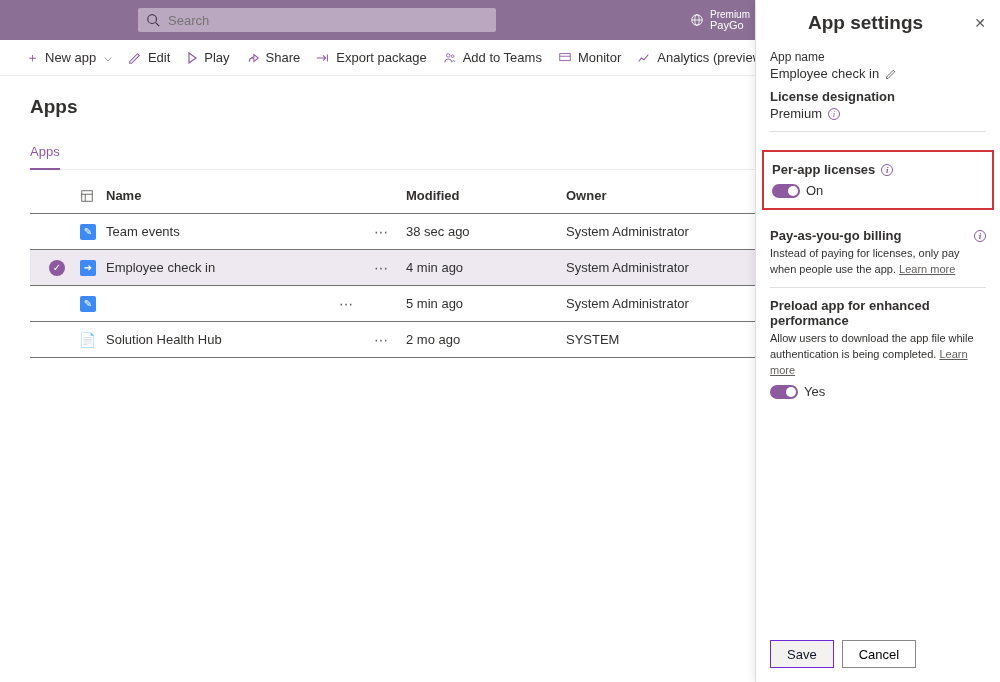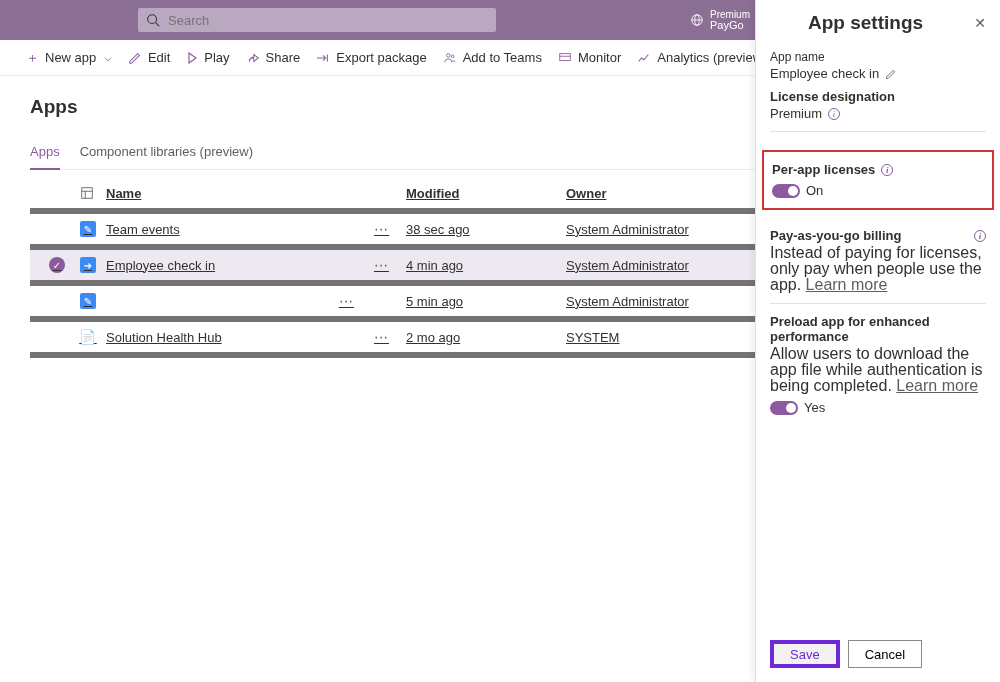--- a/index.html
+++ b/index.html
@@ -14,21 +14,21 @@
   .cmdbar .cmd { display: flex; align-items: center; gap: 6px; color: #323130; font-size: 13px; padding: 4px 6px; cursor: pointer; }
   .cmdbar .cmd .icon { color: #8d5aa0; }
   .cmdbar .chev { color: #605e5c; font-size: 10px; margin-left:2px;}
   .main { padding: 20px 30px; }
   .page-title { font-size: 19px; font-weight: 600; margin-bottom: 18px; }
   .tabs { display: flex; gap: 20px; border-bottom: 1px solid #edebe9; }
   .tab { padding: 8px 0 10px; font-size: 13px; color: #605e5c; cursor: pointer; position: relative; }
   .tab.active { color: #8d5aa0; }
   .tab.active::after { content:""; position:absolute; left:0; right:0; bottom:-1px; height:2px; background:#8d5aa0; }
   .table { margin-top: 8px; }
-  .thead, .trow { display: grid; grid-template-columns: 46px 26px 300px 160px 170px; align-items: center; height: 36px; border-bottom: 6px solid #737373; padding: 0 4px; text-decoration: underline;}
+  .thead, .trow { display: grid; grid-template-columns: 46px 26px 300px 160px 170px; align-items: center; height: 36px; border-bottom: 1px solid #737373; padding: 0 4px;}
   .thead { font-weight: 600; color:#323130; font-size:13px; }
   .thead .cell { display:flex; align-items:center; gap:4px; }
   .trow { font-size: 13px; }
   .trow.selected { background: #eee9f1; }
   .trow .sel-check { width:16px; height:16px; border-radius:50%; background:#8d5aa0; display:flex; align-items:center; justify-content:center; color:#fff; font-size:10px; }
   .appicon { width:16px; height:16px; border-radius:2px; display:flex; align-items:center; justify-content:center; color:#fff; font-size:10px; }
   .appicon.canvas { background:#3d8af7; }
   .appicon.arrow { background:#3d8af7; }
   .appicon.health { background:transparent; color:#c59c55; font-size:14px; }
   .more { color:#605e5c; font-size:14px; padding-right:20px; text-align:right; letter-spacing:1px;}
@@ -38,27 +38,27 @@
   .panel-header { padding: 12px 14px 10px; margin-left: 38px; }
   .panel-title { font-size:19px; font-weight:600; display:flex; align-items:center; justify-content:space-between; }
   .close-icon { font-size:14px; color:#605e5c; cursor:pointer; font-weight:normal;}
   .section { padding: 6px 14px; }
   .seclabel { font-size:13px; font-weight:600; margin-top:4px; display:flex; align-items:center; gap:6px;}
   .secval { font-size:13px; color:#323130; margin-top:2px; display:flex; align-items:center; gap:6px;}
   .divider { height:1px; background:#e1dfdd; margin: 10px 0; }
   .highlight-box { border:2px solid #d13438; padding:6px 8px 10px; margin: 2px 6px 8px; }
   .toggle { width:28px; height:14px; border-radius:8px; background:#8d5aa0; position:relative; display:inline-block; }
   .toggle::after { content:""; position:absolute; width:10px; height:10px; border-radius:50%; background:#fff; top:2px; right:2px; }
-  .desc { font-size:16px; color:#323130; line-height:16px; margin-top:2px;}
+  .desc { font-size:11px; color:#323130; line-height:16px; margin-top:2px;}
   a.link { color:#605e5c; text-decoration:underline; }
   .info-icon { width:12px; height:12px; border:1px solid #8d5aa0; border-radius:50%; display:inline-flex; align-items:center; justify-content:center; color:#8d5aa0; font-size:9px; font-style:italic; font-family:serif; }
   .setup { display:flex; align-items:center; gap:8px; margin-top:10px; font-size:13px; }
   .panel-footer { margin-top:auto; padding:10px 14px 14px; display:flex; gap:8px; }
   .btn { height:28px; padding:0 16px; border:1px solid #8a8886; background:#fff; font-size:13px; cursor:pointer; }
-  .btn:disabled { background:#f3f2f1; border:4px solid #6d28d9; color:#6d28d9; cursor:default; }
+  .btn:disabled { background:#f3f2f1; border:1px solid #6d28d9; color:#0f172a; cursor:default; }
   svg { display:block; }
 </style>
 </head>
 <body>
 
 <div class="topbar">
   <div class="searchbox">
     <span class="icon">
       <svg width="14" height="14" viewBox="0 0 16 16">
           <circle cx="7" cy="7" r="5" fill="none" stroke="currentColor" stroke-width="1.2"></circle>
@@ -155,21 +155,20 @@
         </svg>
       </span>
     <span>Settings</span>
   </div>
 </div>
 
 <div class="main">
   <div class="page-title">Apps</div>
   <div class="tabs">
     <div class="tab active">Apps</div>
-    <div class="tab">Component libraries (preview)</div>
   </div>
   <div class="table">
     <div class="thead">
       <div></div>
       <div class="cell">
           <svg width="14" height="14" viewBox="0 0 16 16">
             <rect x="2" y="2" width="12" height="12" fill="none" stroke="#605e5c"></rect>
             <line x1="2" y1="6" x2="14" y2="6" stroke="#605e5c"></line>
             <line x1="6" y1="6" x2="6" y2="14" stroke="#605e5c"></line>
           </svg>

